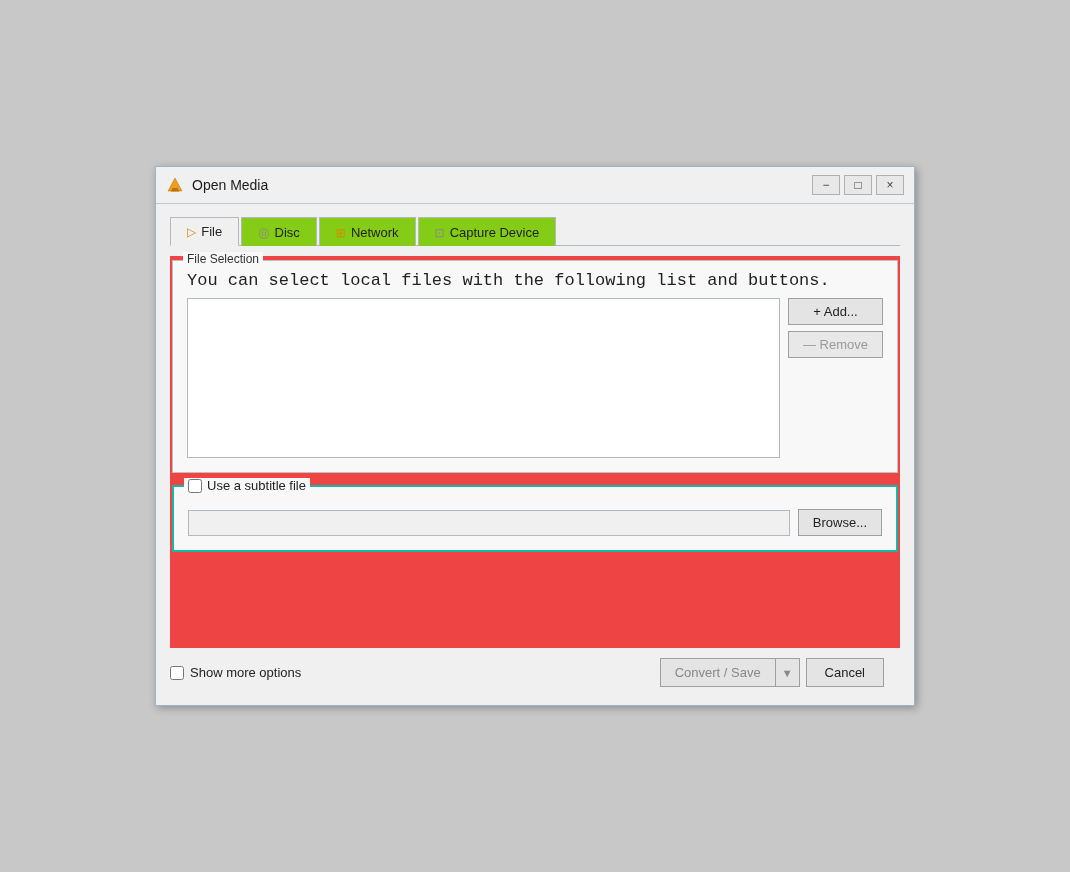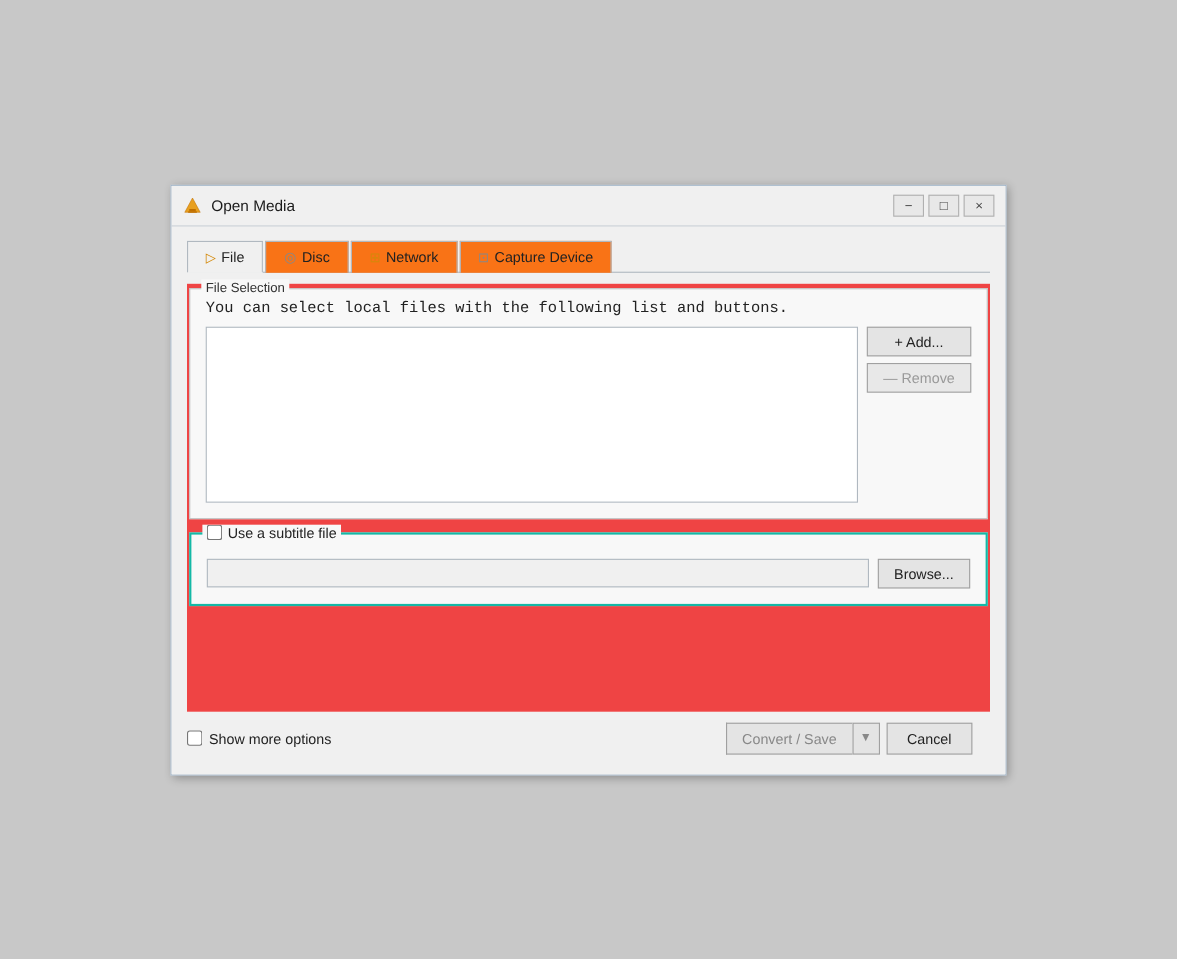--- a/index.html
+++ b/index.html
@@ -72,21 +72,21 @@
 
     
     .tabs {
       display: flex;
       border-bottom: 1px solid #b0b8c0;
       margin-bottom: 10px;
     }
 
     .tab {
       padding: 6px 16px;
-      background: #f97316;
+      background: #84cc16;
       border: 1px solid #b0b8c0;
       border-bottom: none;
       cursor: pointer;
       font-size: 13px;
       color: #222;
       display: flex;
       align-items: center;
       gap: 5px;
       margin-right: 2px;
       position: relative;
@@ -119,21 +119,21 @@
       position: absolute;
       top: -9px;
       left: 10px;
       background: #f8f8f8;
       padding: 0 4px;
       font-size: 12px;
       color: #333;
     }
 
     .group-description {
-      font-size: 14px;
+      font-size: 17px;
       color: #222;
       margin-bottom: 8px;
       font-family: 'Courier New', monospace;
     }
 
     .file-list-row {
       display: flex;
       gap: 8px;
       align-items: flex-start;
     }

